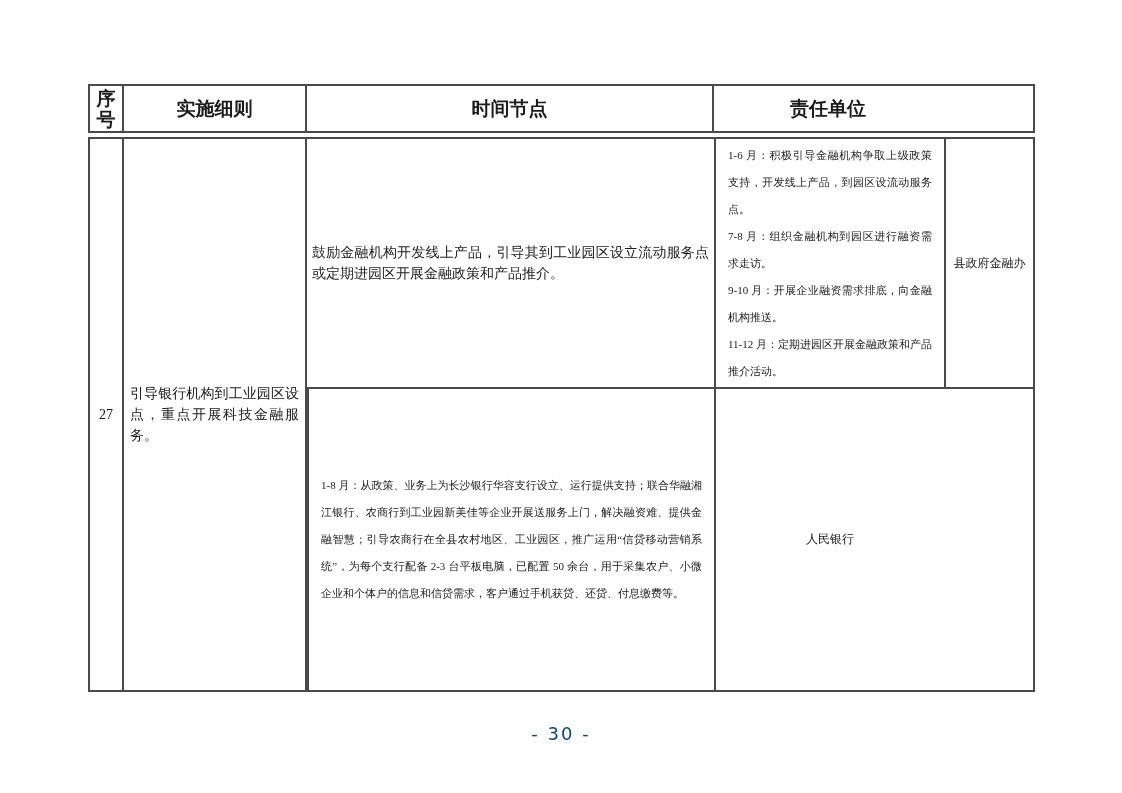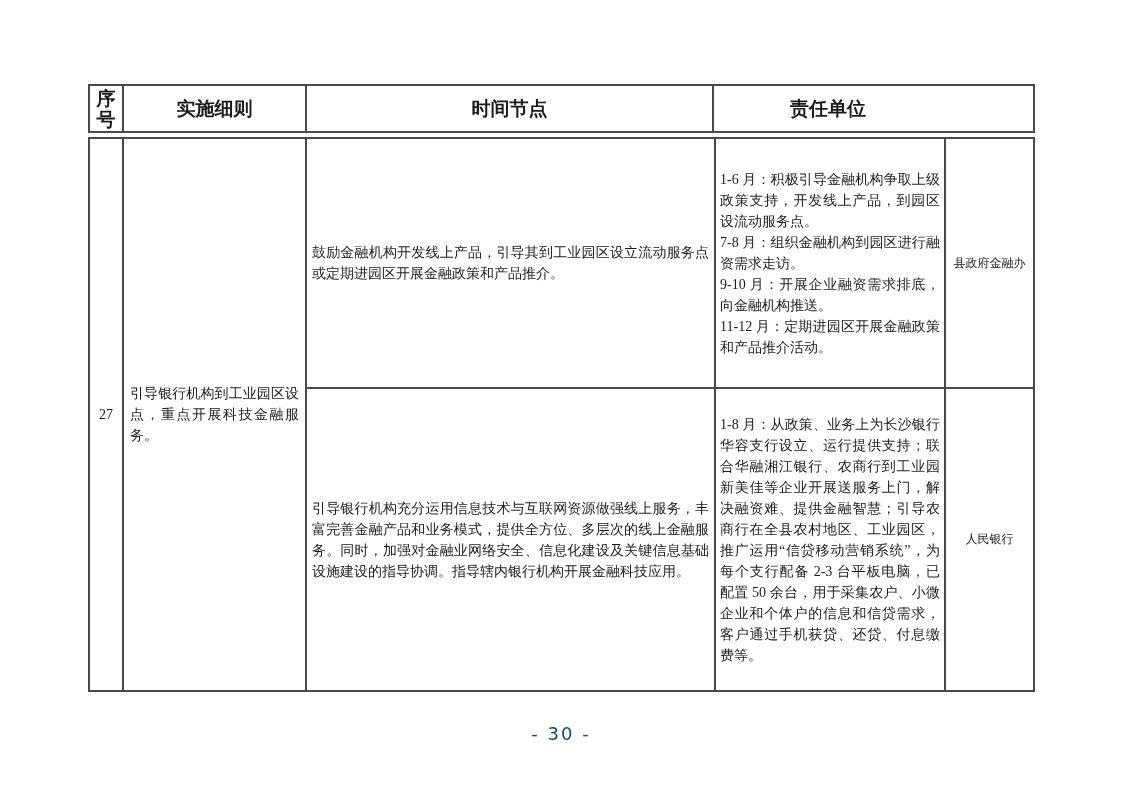--- a/index.html
+++ b/index.html
@@ -75,23 +75,23 @@
     padding: 0 5px;
     font-size: 14px;
     line-height: 21px;
     text-align: justify;
     border-radius: 23px;
   }
   .cell-timeline {
     display: flex;
     align-items: center;
     border-left: 2px solid #4a4a4a;
-    padding: 0 4px;
-    font-size: 14px;
-    line-height: 21px;
+    padding: 0 12px;
+    font-size: 11px;
+    line-height: 27px;
     text-align: justify;
     white-space: pre-line;
   }
   .cell-unit {
     display: flex;
     align-items: center;
     justify-content: center;
     text-align: center;
     border-left: 2px solid #4a4a4a;
     font-size: 12px;
@@ -135,21 +135,20 @@
         <div class="subrow">
           <div class="cell-detail">鼓励金融机构开发线上产品，引导其到工业园区设立流动服务点或定期进园区开展金融政策和产品推介。</div>
           <div class="cell-timeline">1-6 月：积极引导金融机构争取上级政策支持，开发线上产品，到园区设流动服务点。
 7-8 月：组织金融机构到园区进行融资需求走访。
 9-10 月：开展企业融资需求排底，向金融机构推送。
 11-12 月：定期进园区开展金融政策和产品推介活动。</div>
           <div class="cell-unit">县政府金融办</div>
         </div>
 
         <div class="subrow">
-          <div class="cell-detail">引导银行机构充分运用信息技术与互联网资源做强线上服务，丰富完善金融产品和业务模式，提供全方位、多层次的线上金融服务。同时，加强对金融业网络安全、信息化建设及关键信息基础设施建设的指导协调。指导辖内银行机构开展金融科技应用。</div>
           <div class="cell-timeline">1-8 月：从政策、业务上为长沙银行华容支行设立、运行提供支持；联合华融湘江银行、农商行到工业园新美佳等企业开展送服务上门，解决融资难、提供金融智慧；引导农商行在全县农村地区、工业园区，推广运用“信贷移动营销系统”，为每个支行配备 2-3 台平板电脑，已配置 50 余台，用于采集农户、小微企业和个体户的信息和信贷需求，客户通过手机获贷、还贷、付息缴费等。</div>
           <div class="cell-unit">人民银行</div>
         </div>
 
       </div>
     </div>
 
   </div>
 
   <div class="page-number">- 30 -</div>

